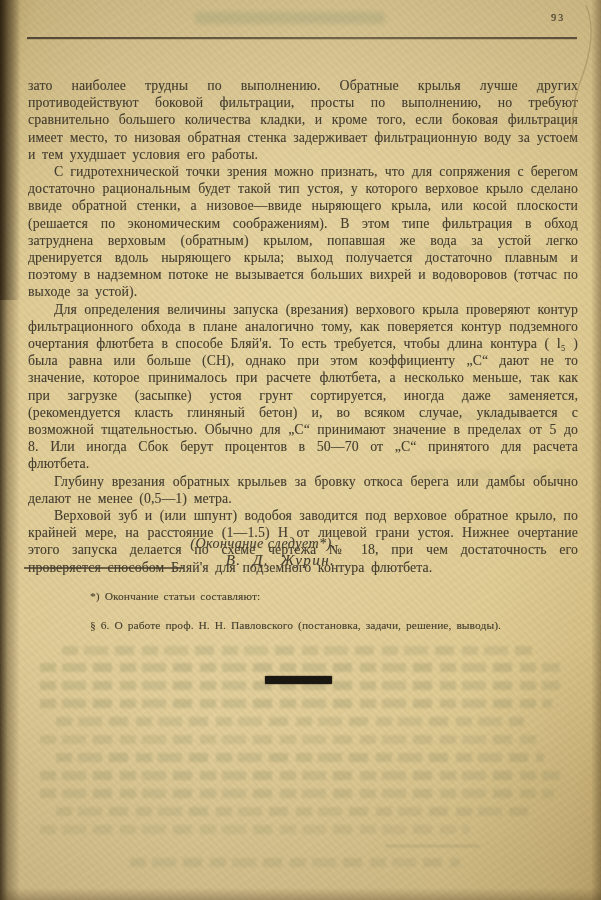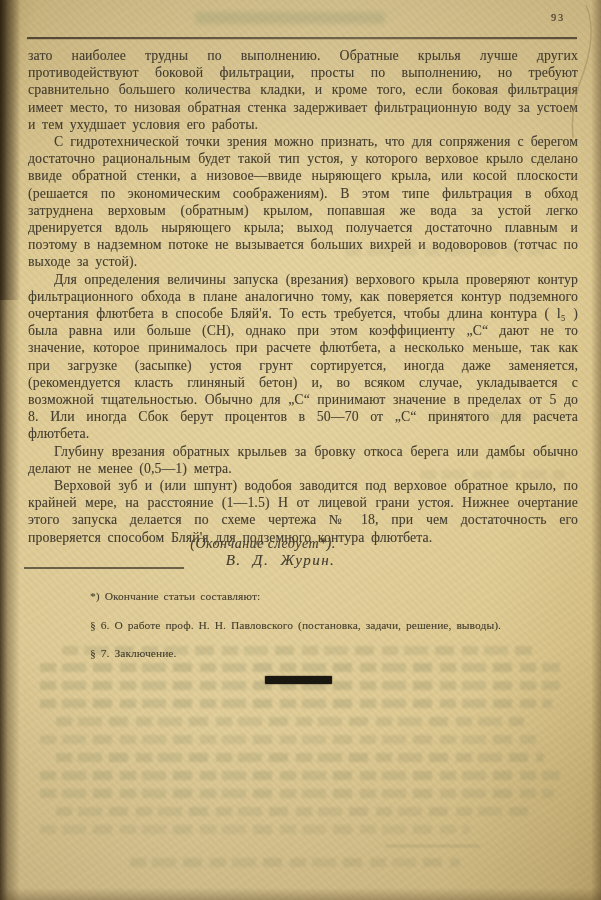--- a/index.html
+++ b/index.html
@@ -54,21 +54,21 @@
     background:#7d8b64; opacity:.22; filter:blur(2.2px); border-radius:4px;
   }
 
   .content {
     position:absolute; top:47px; left:28px; width:550px; z-index:2;
     font-size:13.7px; line-height:17.2px; text-align:justify;
     color:#443e31; word-spacing:3px; letter-spacing:.15px;
     text-shadow:.3px .3px .3px rgba(60,50,30,.3);
   }
   .content p { margin:0; text-indent:26px; }
-  .content p.no-indent { text-indent:0; }
+  .content p.no-indent { text-indent:0;margin-top:30px; }
 
   .continuation-note {
     position:absolute; top:536px; left:28px; width:470px; text-align:center; z-index:2;
     font-style:italic; font-size:14px; color:#453f32; letter-spacing:.5px;
     text-shadow:.3px .3px .3px rgba(60,50,30,.3);
   }
   .signature {
     position:absolute; top:552px; left:28px; width:505px; text-align:center; z-index:2;
     font-style:italic; font-size:15px; color:#453f32; letter-spacing:1.5px; word-spacing:6px;
     text-shadow:.3px .3px .3px rgba(60,50,30,.3);
@@ -126,21 +126,20 @@
     <p>Верховой зуб и (или шпунт) водобоя заводится под верховое обратное крыло, по крайней мере, на расстояние (1—1.5) Н от лицевой грани устоя. Нижнее очертание этого запуска делается по схеме чертежа № 18, при чем достаточность его проверяется способом Бляй'я для подземного контура флютбета.</p>
   </div>
 
   <div class="continuation-note">(Окончание следует*).</div>
   <div class="signature">В. Д. Журин.</div>
 
   <div class="footnote-rule"></div>
   <div class="footnotes">
     <div>*) Окончание статьи составляют:</div>
     <div>§ 6. О работе проф. Н. Н. Павловского (постановка, задачи, решение, выводы).</div>
-    <div>§ 7. Заключение.</div>
   </div>
 
   <div class="redaction-bar"></div>
 
   <div class="ghost" style="top:646px; left:62px;  width:470px; opacity:.20;"></div>
   <div class="ghost" style="top:663px; left:40px;  width:520px;"></div>
   <div class="ghost" style="top:681px; left:40px;  width:520px;"></div>
   <div class="ghost" style="top:699px; left:40px;  width:512px;"></div>
   <div class="ghost" style="top:717px; left:56px;  width:468px; opacity:.20;"></div>
   <div class="ghost" style="top:735px; left:40px;  width:500px; opacity:.18;"></div>

